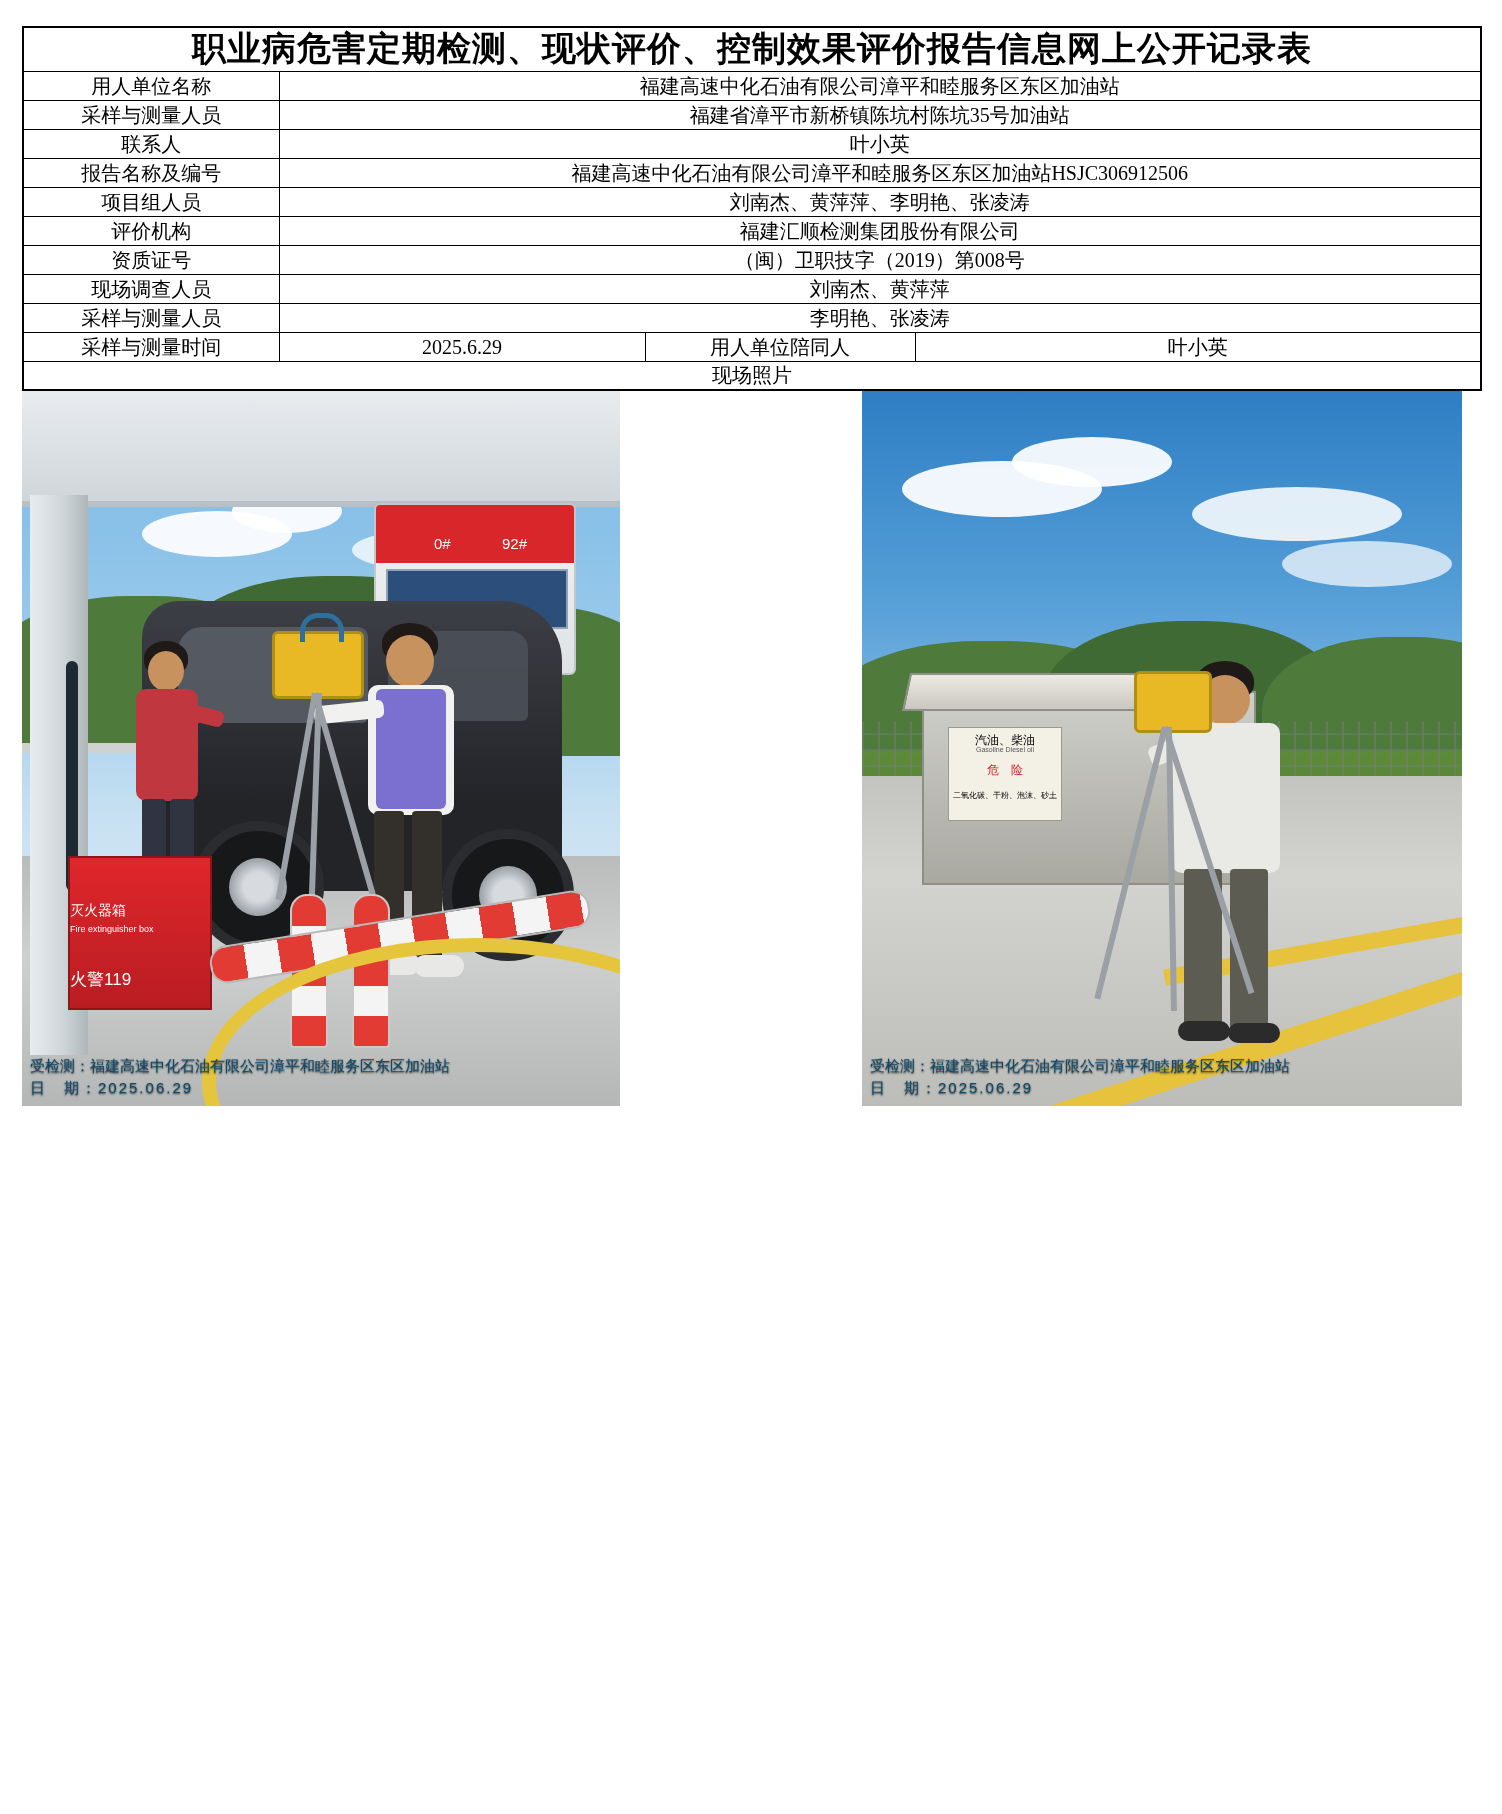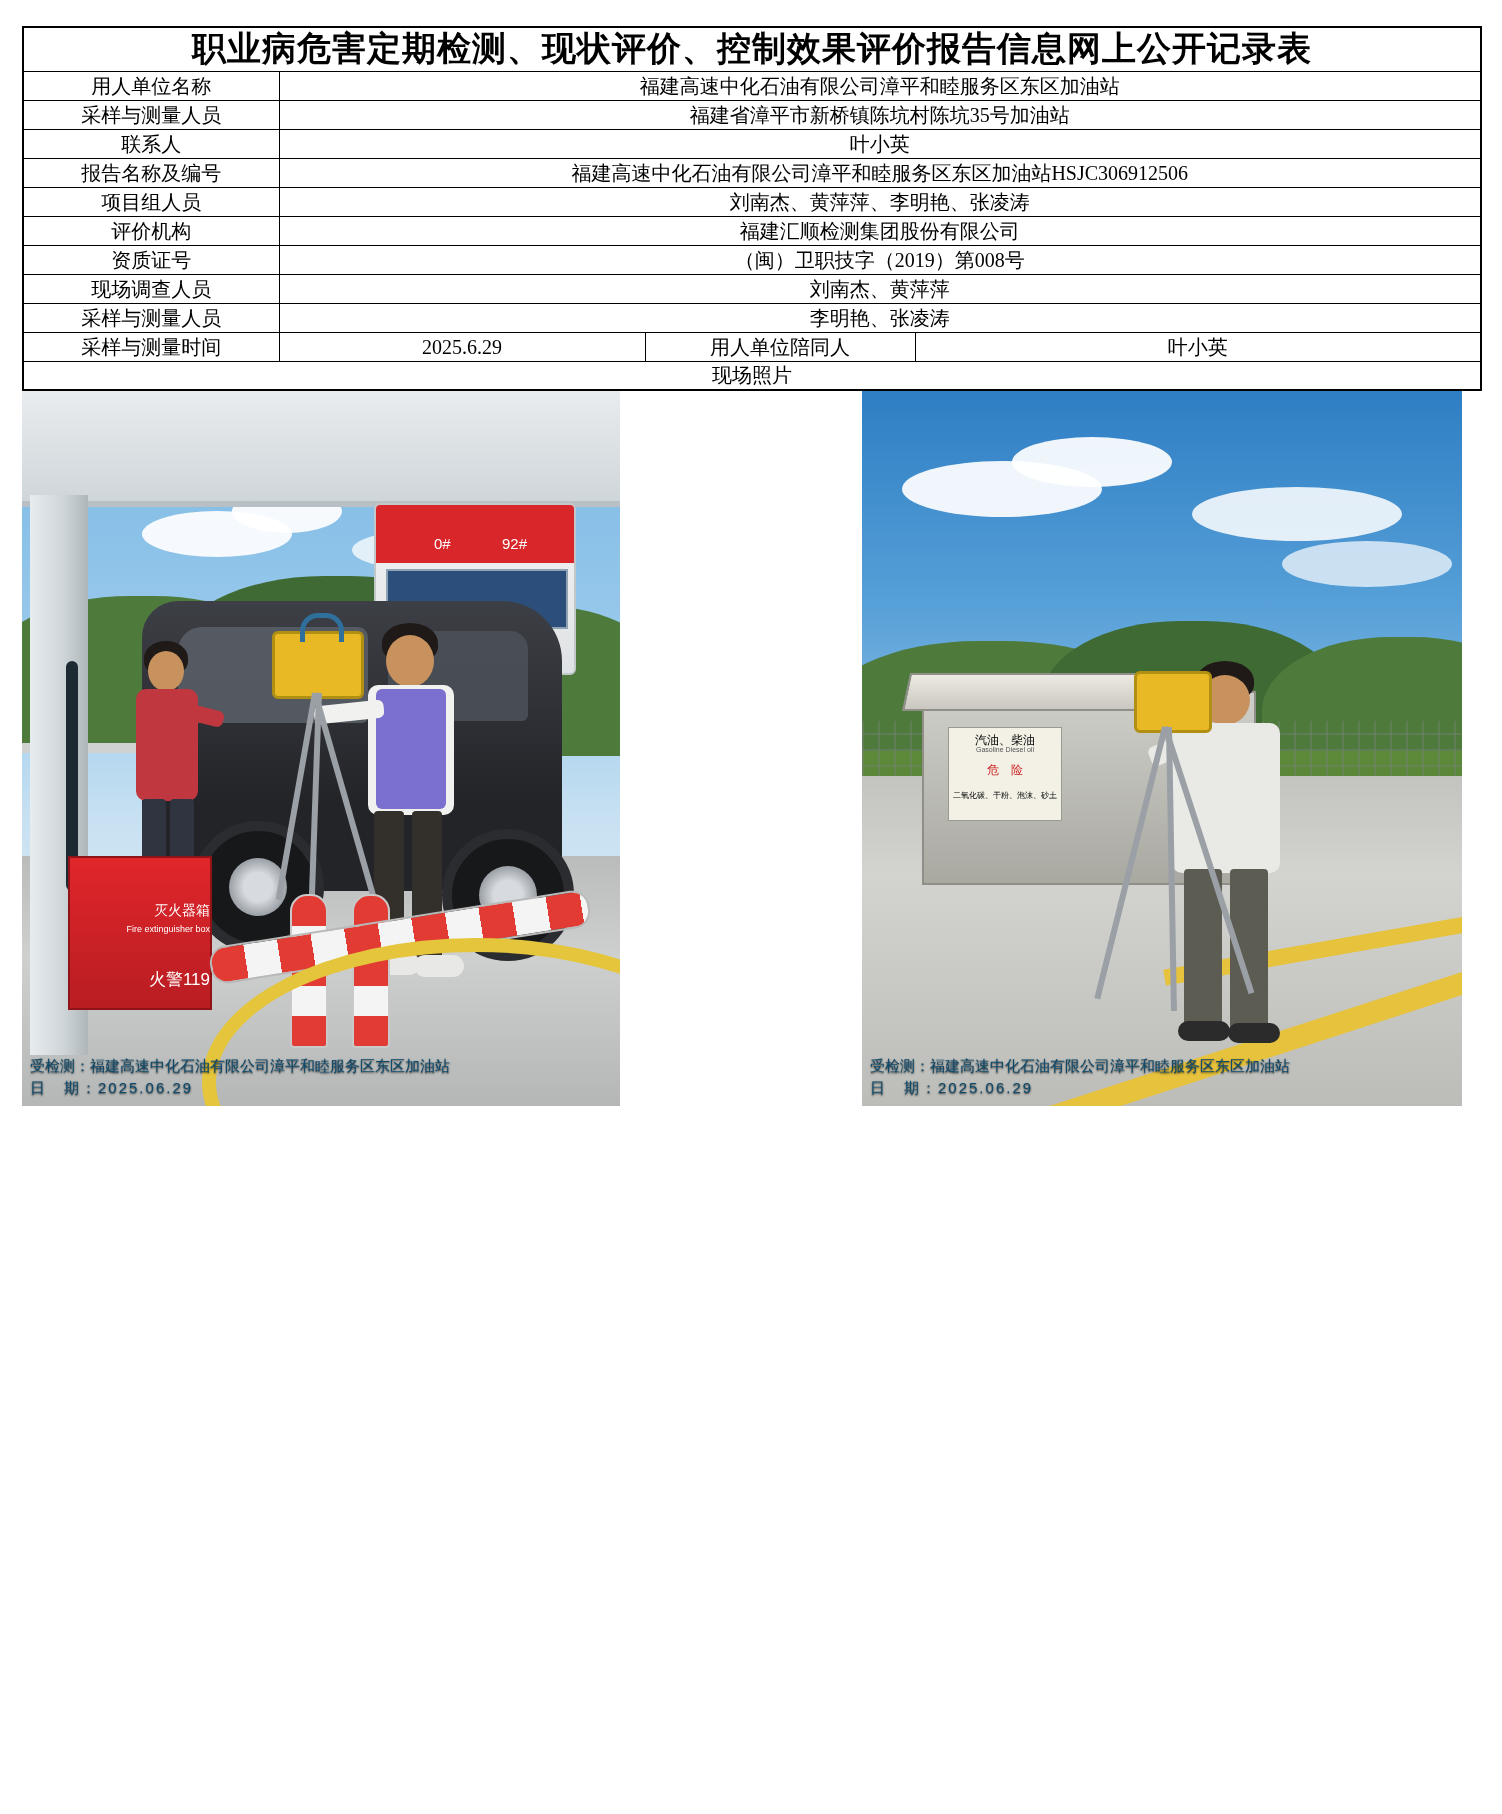--- a/index.html
+++ b/index.html
@@ -167,21 +167,21 @@
   }
   .instrument {
     position: absolute; width: 86px; height: 62px; background: #e8b924;
     border: 3px solid #b08f12; border-radius: 6px;
   }
   .fire-box {
     position: absolute; left: 46px; bottom: 96px; width: 140px; height: 150px;
     background: linear-gradient(#e0262b,#b81d22); border: 2px solid #8f1418;
   }
   .fire-box-txt {
-    position: absolute; width: 100%; text-align: right; color: #fff;
+    position: absolute; width: 100%; text-align: left; color: #fff;
     font-size: 14px; font-family: "Liberation Sans", sans-serif;
   }
   .barrier {
     position: absolute; height: 34px; border-radius: 17px;
     background: repeating-linear-gradient(90deg,#e23b33 0 34px,#f4f4f4 34px 68px);
     border: 2px solid #b9b9b9;
   }
   .bollard {
     position: absolute; width: 34px; height: 150px; border-radius: 17px 17px 4px 4px;
     background: repeating-linear-gradient(#e23b33 0 30px,#f4f4f4 30px 60px);

